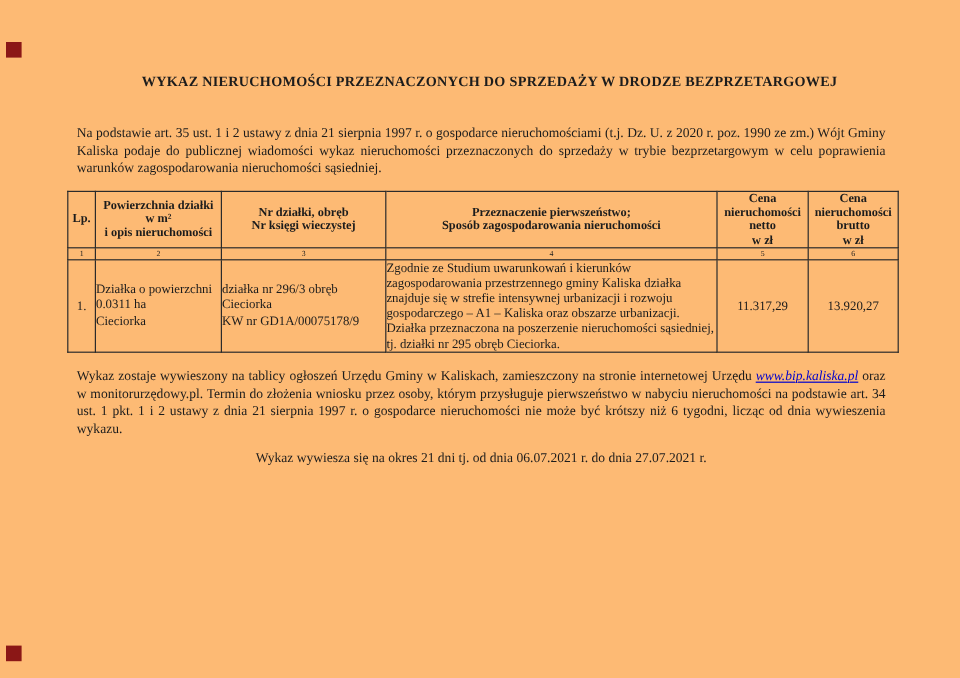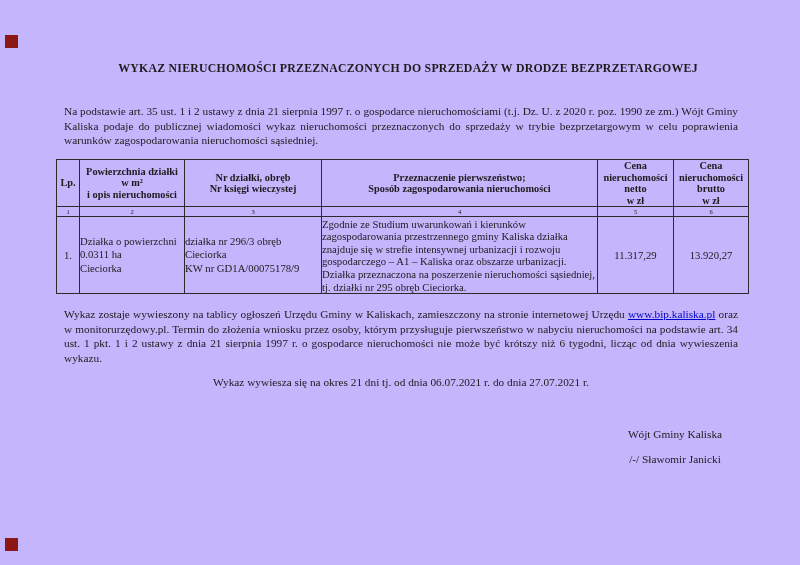--- a/index.html
+++ b/index.html
@@ -1,17 +1,17 @@
 <!DOCTYPE html>
 <html><head>
 <meta charset="utf-8">
 <style>
   html,body { margin:0; padding:0; }
   #page {
-    position:relative; width:800px; height:565px; background:#c4b5fd;
+    position:relative; width:800px; height:565px; background:#fdba74;
     font-family:"Liberation Serif", serif; color:#1c1c1c; overflow:hidden;
   }
   .marker { position:absolute; width:13px; height:13px; }
   #marker-top { left:5px; top:35px; }
   #marker-bottom { left:5px; top:538px; }
 
   .doc-title {
     position:absolute; top:61px; left:64px; width:688px;
     text-align:center; font-weight:bold; font-size:11.8px; letter-spacing:0.25px;
     white-space:nowrap;
@@ -37,21 +37,21 @@
   tr.colnum { height:10px; }
   tr.colnum td { font-size:6.5px; line-height:8px; text-align:center; vertical-align:middle; }
   tr.datarow { height:77px; }
   tr.datarow td { font-size:10.7px; vertical-align:middle; }
   td.c-lp { text-align:center; }
   td.c-area, td.c-plot { padding-left:6px; line-height:13.8px; }
   td.c-purpose { vertical-align:top; padding:1px 4px 0 4px; font-size:10.6px; line-height:12.6px; text-align:left;margin-left:48px; }
   td.c-price { text-align:center; }
   .blk { display:block; }
 
-  .link-text { color:#0000cc; text-decoration:underline; cursor:pointer; }
+  .link-text { color:#0000cc; text-decoration:underline; cursor:pointer;font-style:italic; }
 
   .sig-block {
     position:absolute; top:428px; left:558px; width:234px;
     text-align:center; font-size:11.3px;
   }
   .sig-name { margin-top:13px; }
 </style>
 </head>
 <body>
 
@@ -127,17 +127,15 @@
       <td class="c-price">13.920,27</td>
     </tr>
   </tbody>
     </table>
 
   <div id="notice" class="para"><span>Wykaz zostaje wywieszony na tablicy ogłoszeń Urzędu Gminy w Kaliskach, zamieszczony na stronie internetowej Urzędu </span><span class="link-text" style="color: rgb(0, 0, 204);">www.bip.kaliska.pl</span><span> oraz w monitorurzędowy.pl. Termin do złożenia wniosku przez osoby, którym przysługuje pierwszeństwo w nabyciu nieruchomości na podstawie art. 34 ust. 1 pkt. 1 i 2 ustawy z dnia 21 sierpnia 1997 r. o gospodarce nieruchomości nie może być krótszy niż 6 tygodni, licząc od dnia wywieszenia wykazu.</span></div>
 
   <div id="period" class="para">Wykaz wywiesza się na okres 21 dni tj. od dnia 06.07.2021 r. do dnia 27.07.2021 r.</div>
 
   <div class="sig-block">
-    <div>Wójt Gminy Kaliska</div>
-    <div class="sig-name">/-/ Sławomir Janicki</div>
   </div>
 
 </div>
 
 </body></html>

